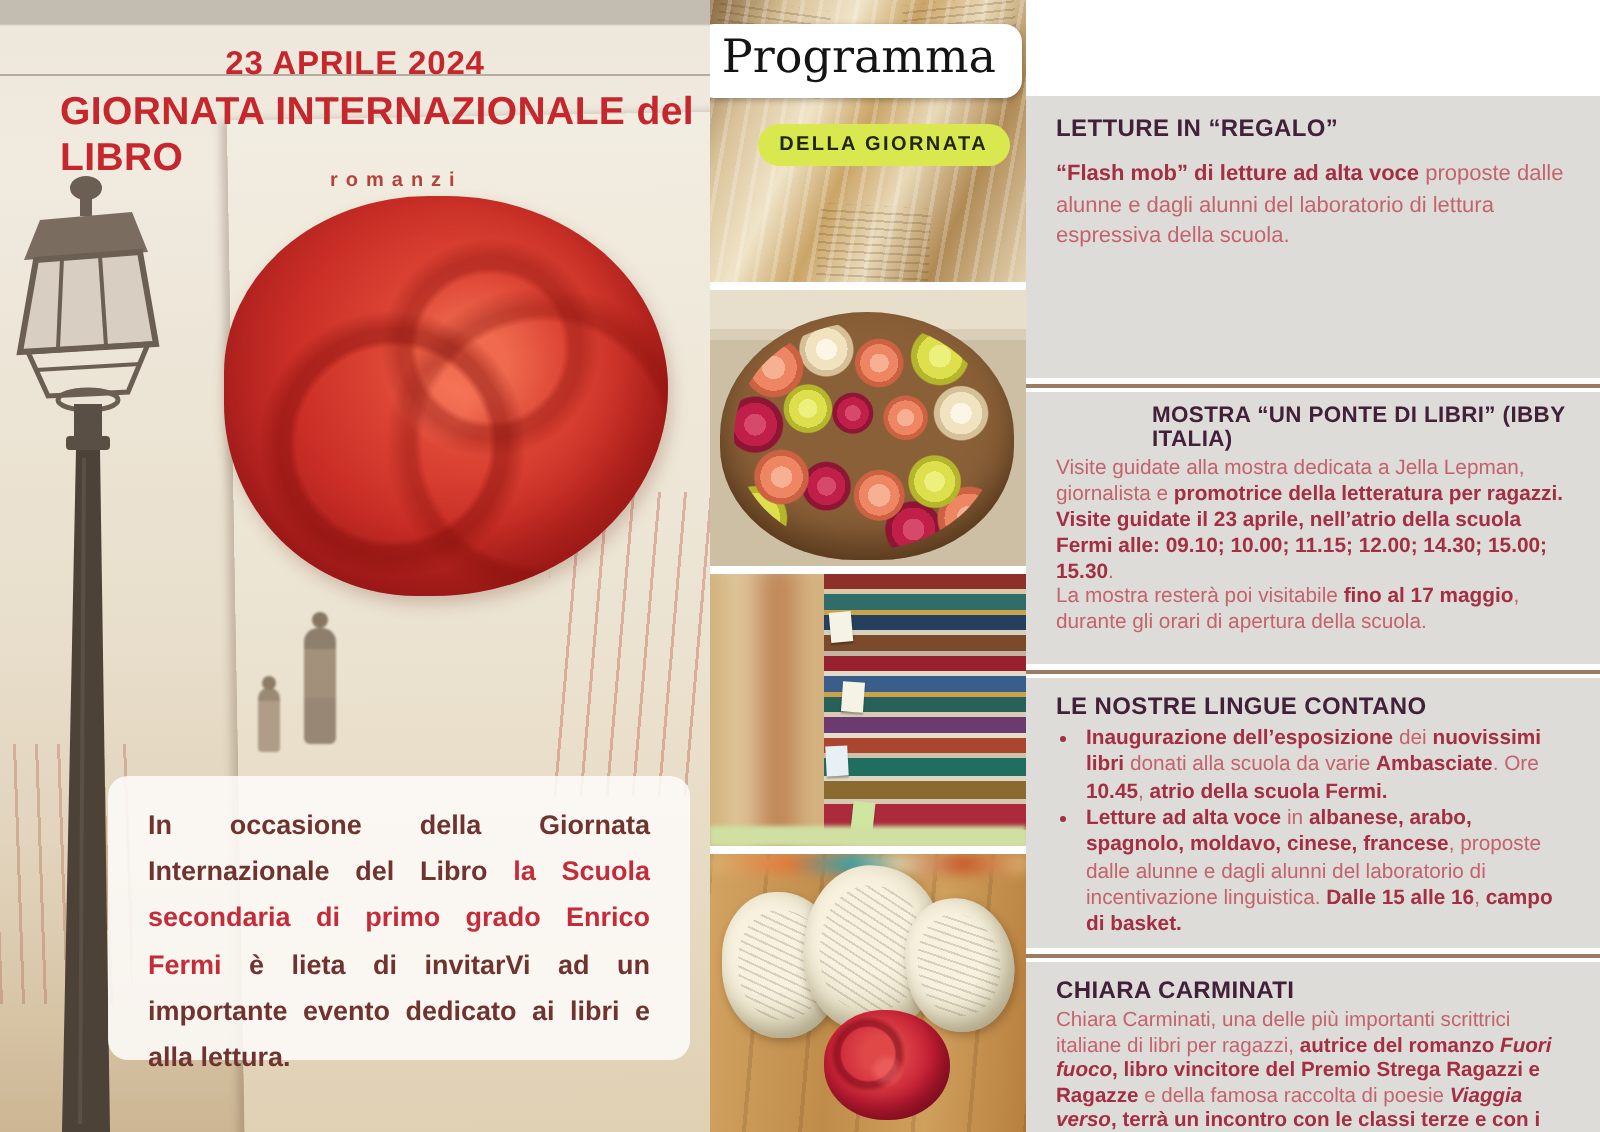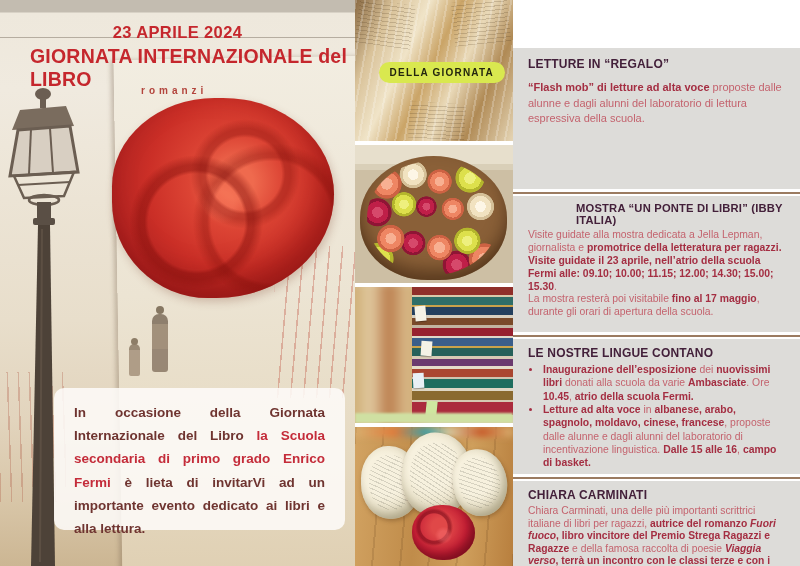--- a/index.html
+++ b/index.html
@@ -11,21 +11,21 @@
     background:linear-gradient(180deg,#c3bcb0 0,#c3bcb0 12px,#eee8dc 13px,#f0eadf 90px,
                #ece4d5 200px,#e8decb 320px,#e2d4bd 420px,#d8c6a8 500px,#ccb693 566px);}
   .lp-topline{position:absolute;left:0;top:37px;width:100%;height:1px;background:#968d80;opacity:.65;}
   .book-cover{position:absolute;left:118px;top:58px;width:252px;height:524px;
     background:linear-gradient(180deg,#f2ede1 0,#ece4d3 45%,#e6dac2 75%,#dfcfb2 100%);
     transform:rotate(-1deg);box-shadow:-3px 0 4px rgba(120,100,80,.35);}
   .lp-date{position:absolute;top:23px;left:0;width:100%;text-align:center;
     font-size:16.5px;font-weight:bold;color:#c5272d;letter-spacing:.4px;z-index:6;}
   .lp-title{position:absolute;top:45px;left:0;width:100%;text-align:left;
     font-size:19.5px;font-weight:bold;color:#c5272d;letter-spacing:.2px;z-index:6;padding-left:30px;}
-  .lp-romanzi{position:absolute;top:85px;left:141px;font-size:10px;font-weight:bold;
+  .lp-romanzi{position:absolute;top:85px;left:165px;font-size:10px;font-weight:bold;
     letter-spacing:4px;color:#b3443c;z-index:2;}
   
   .lamp{position:absolute;left:4px;top:84px;z-index:3;}
   
   .rose{position:absolute;left:112px;top:98px;width:222px;height:200px;z-index:5;
     border-radius:48% 52% 55% 45%/46% 50% 54% 50%;
     background:radial-gradient(circle at 56% 42%,#ef6a4e 0 10%,#dc4434 28%,#cb2f27 52%,#b22321 74%,#991d1d 95%);
     box-shadow:inset -10px -16px 30px rgba(120,10,10,.5),2px 4px 8px rgba(120,60,40,.25);}
   .rose::before{content:"";position:absolute;inset:0;border-radius:inherit;background:
     radial-gradient(circle at 38% 62%,transparent 26%,rgba(130,15,12,.45) 28% 31%,transparent 36%),
@@ -192,20 +192,21 @@
     <div class="invite-box">
       <p class="invite-text"><span class="seg-base">In occasione della Giornata Internazionale del Libro </span><span class="seg-red">la Scuola secondaria di primo grado Enrico Fermi</span><span class="seg-base"> è lieta di invitarVi ad un importante evento dedicato ai libri e alla lettura.</span></p>
     </div>
   </div>
 
   <div class="program-col">
     <div class="photo photo1">
       <div class="text-block tb1"></div>
       <div class="text-block tb2"></div>
       <div class="text-block tb3"></div>
+      <div class="program-label">Programma</div>
       <div class="program-badge">DELLA GIORNATA</div>
     </div>
     <div class="photo photo2">
       <div class="basket">
         <div class="roses-overlay"></div>
       </div>
     </div>
     <div class="photo photo3">
       <div class="p3-left"></div>
       <div class="p3-stack"></div>

